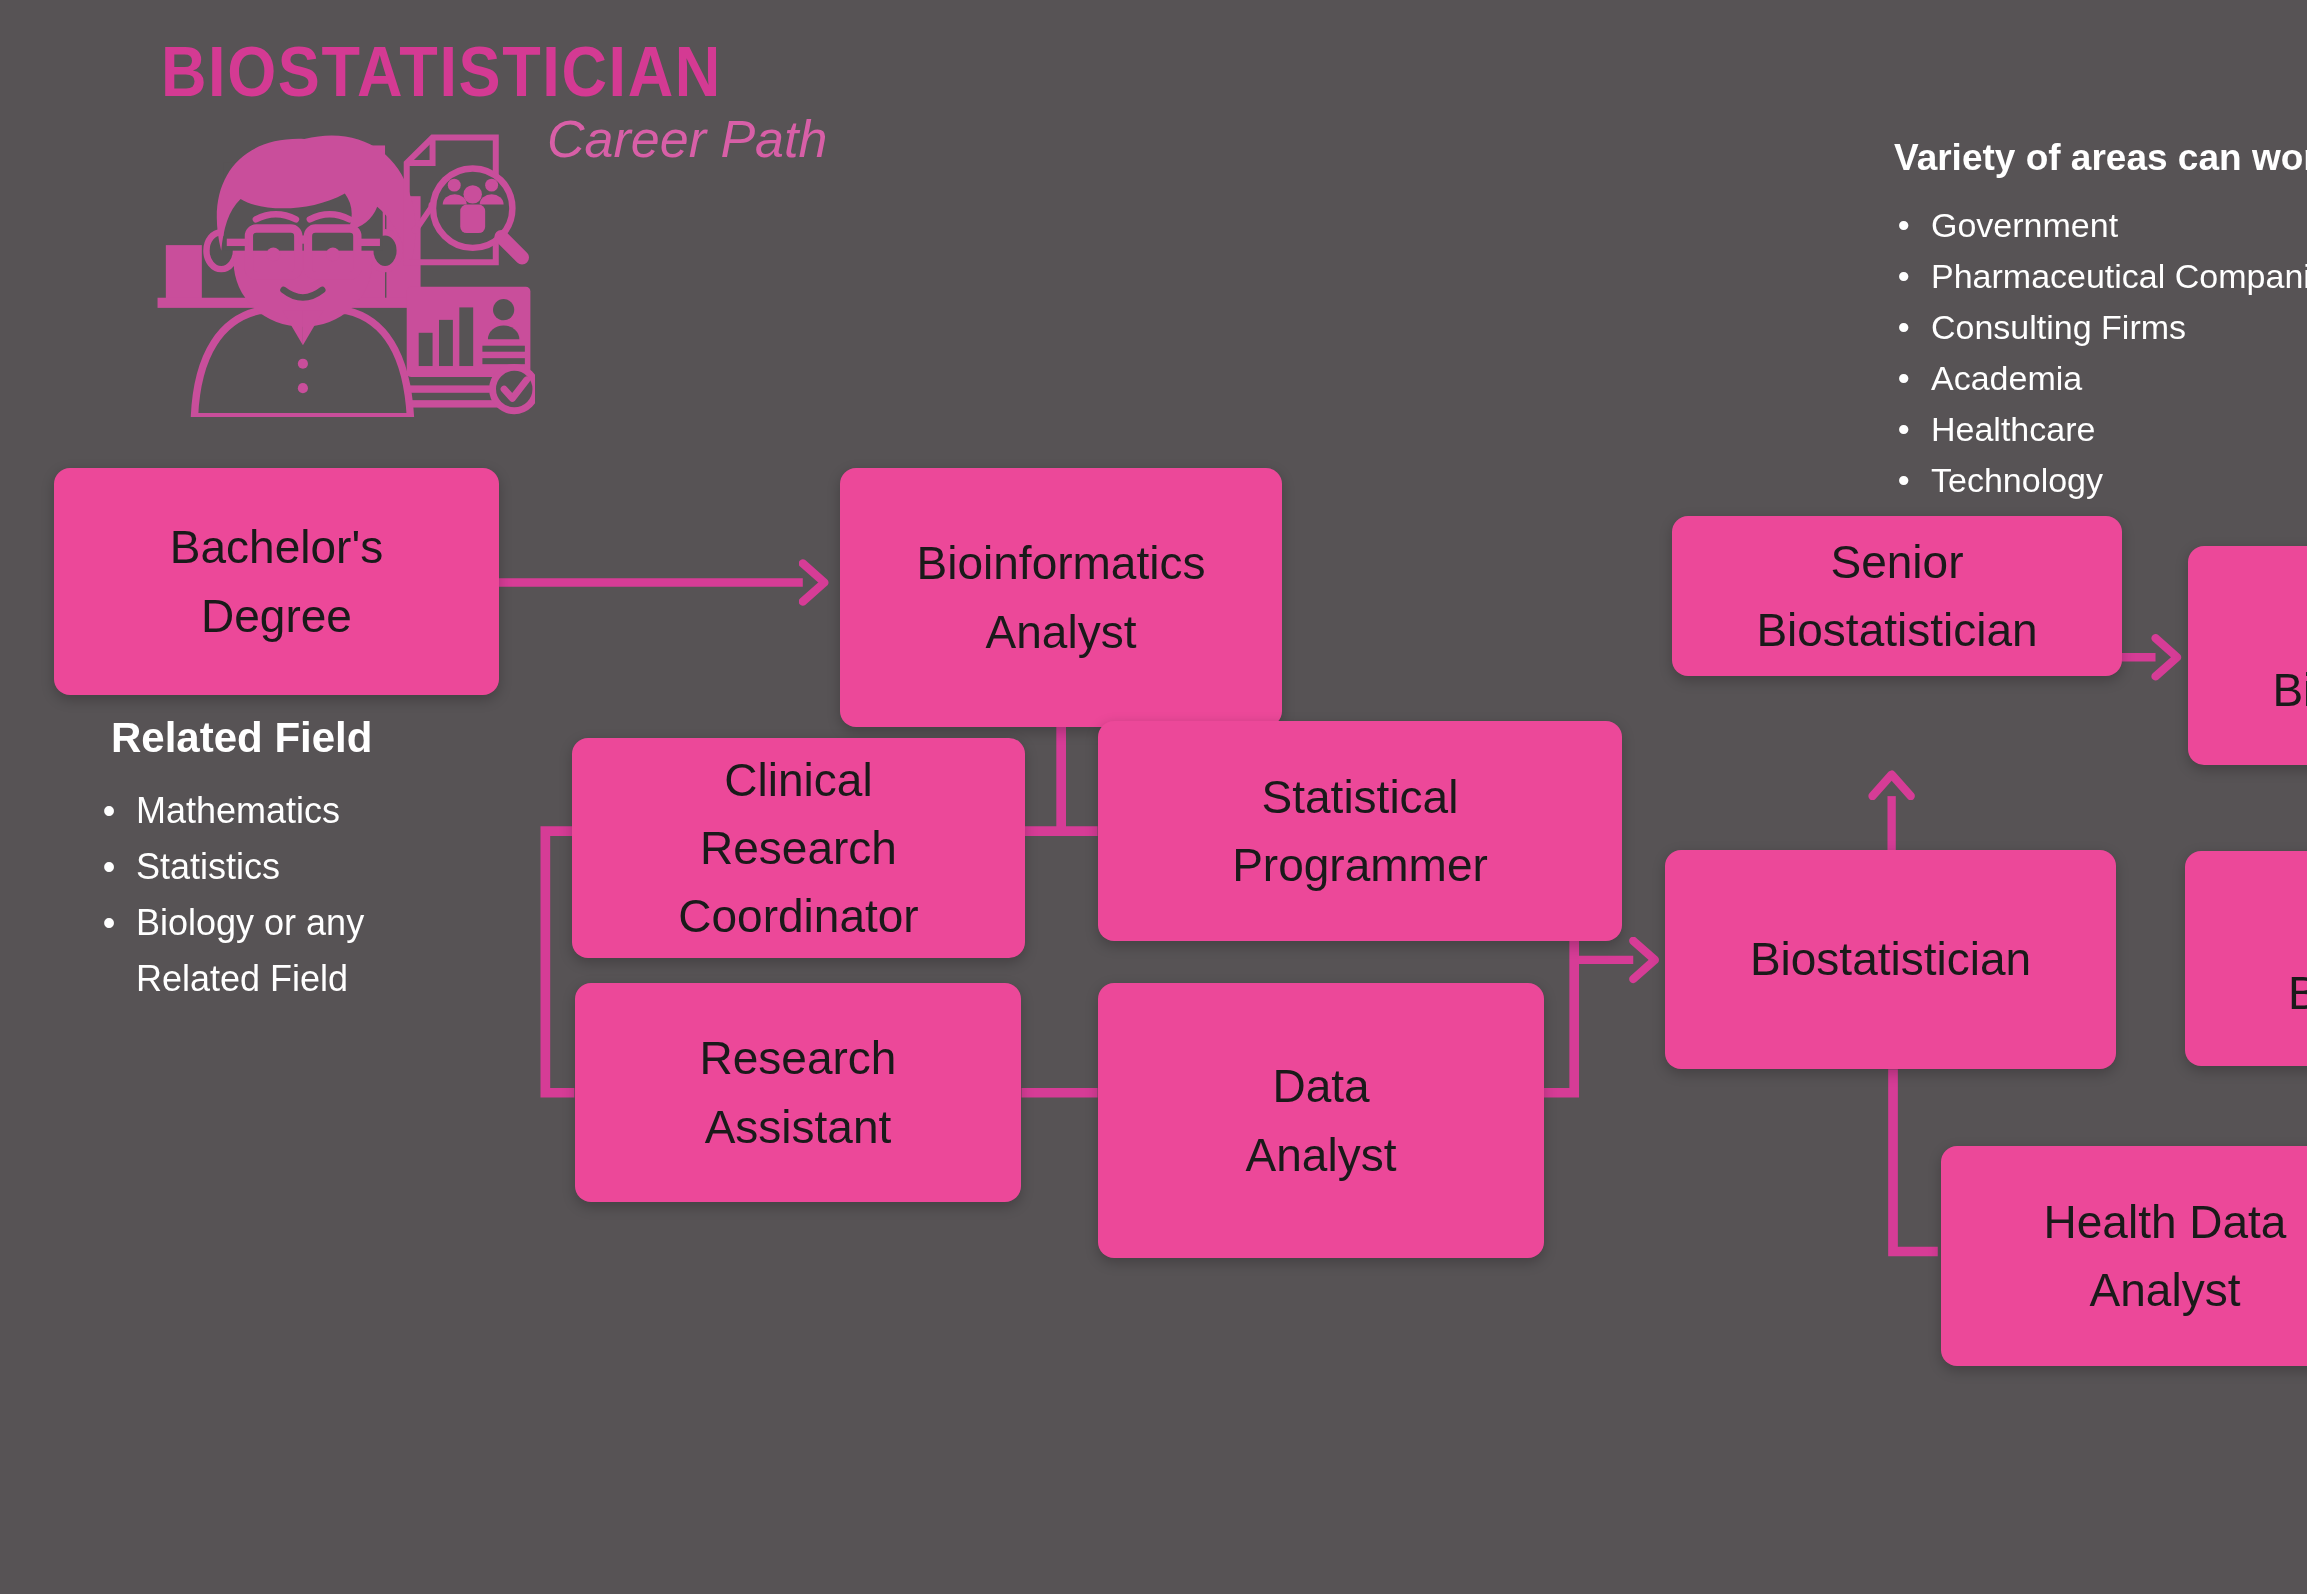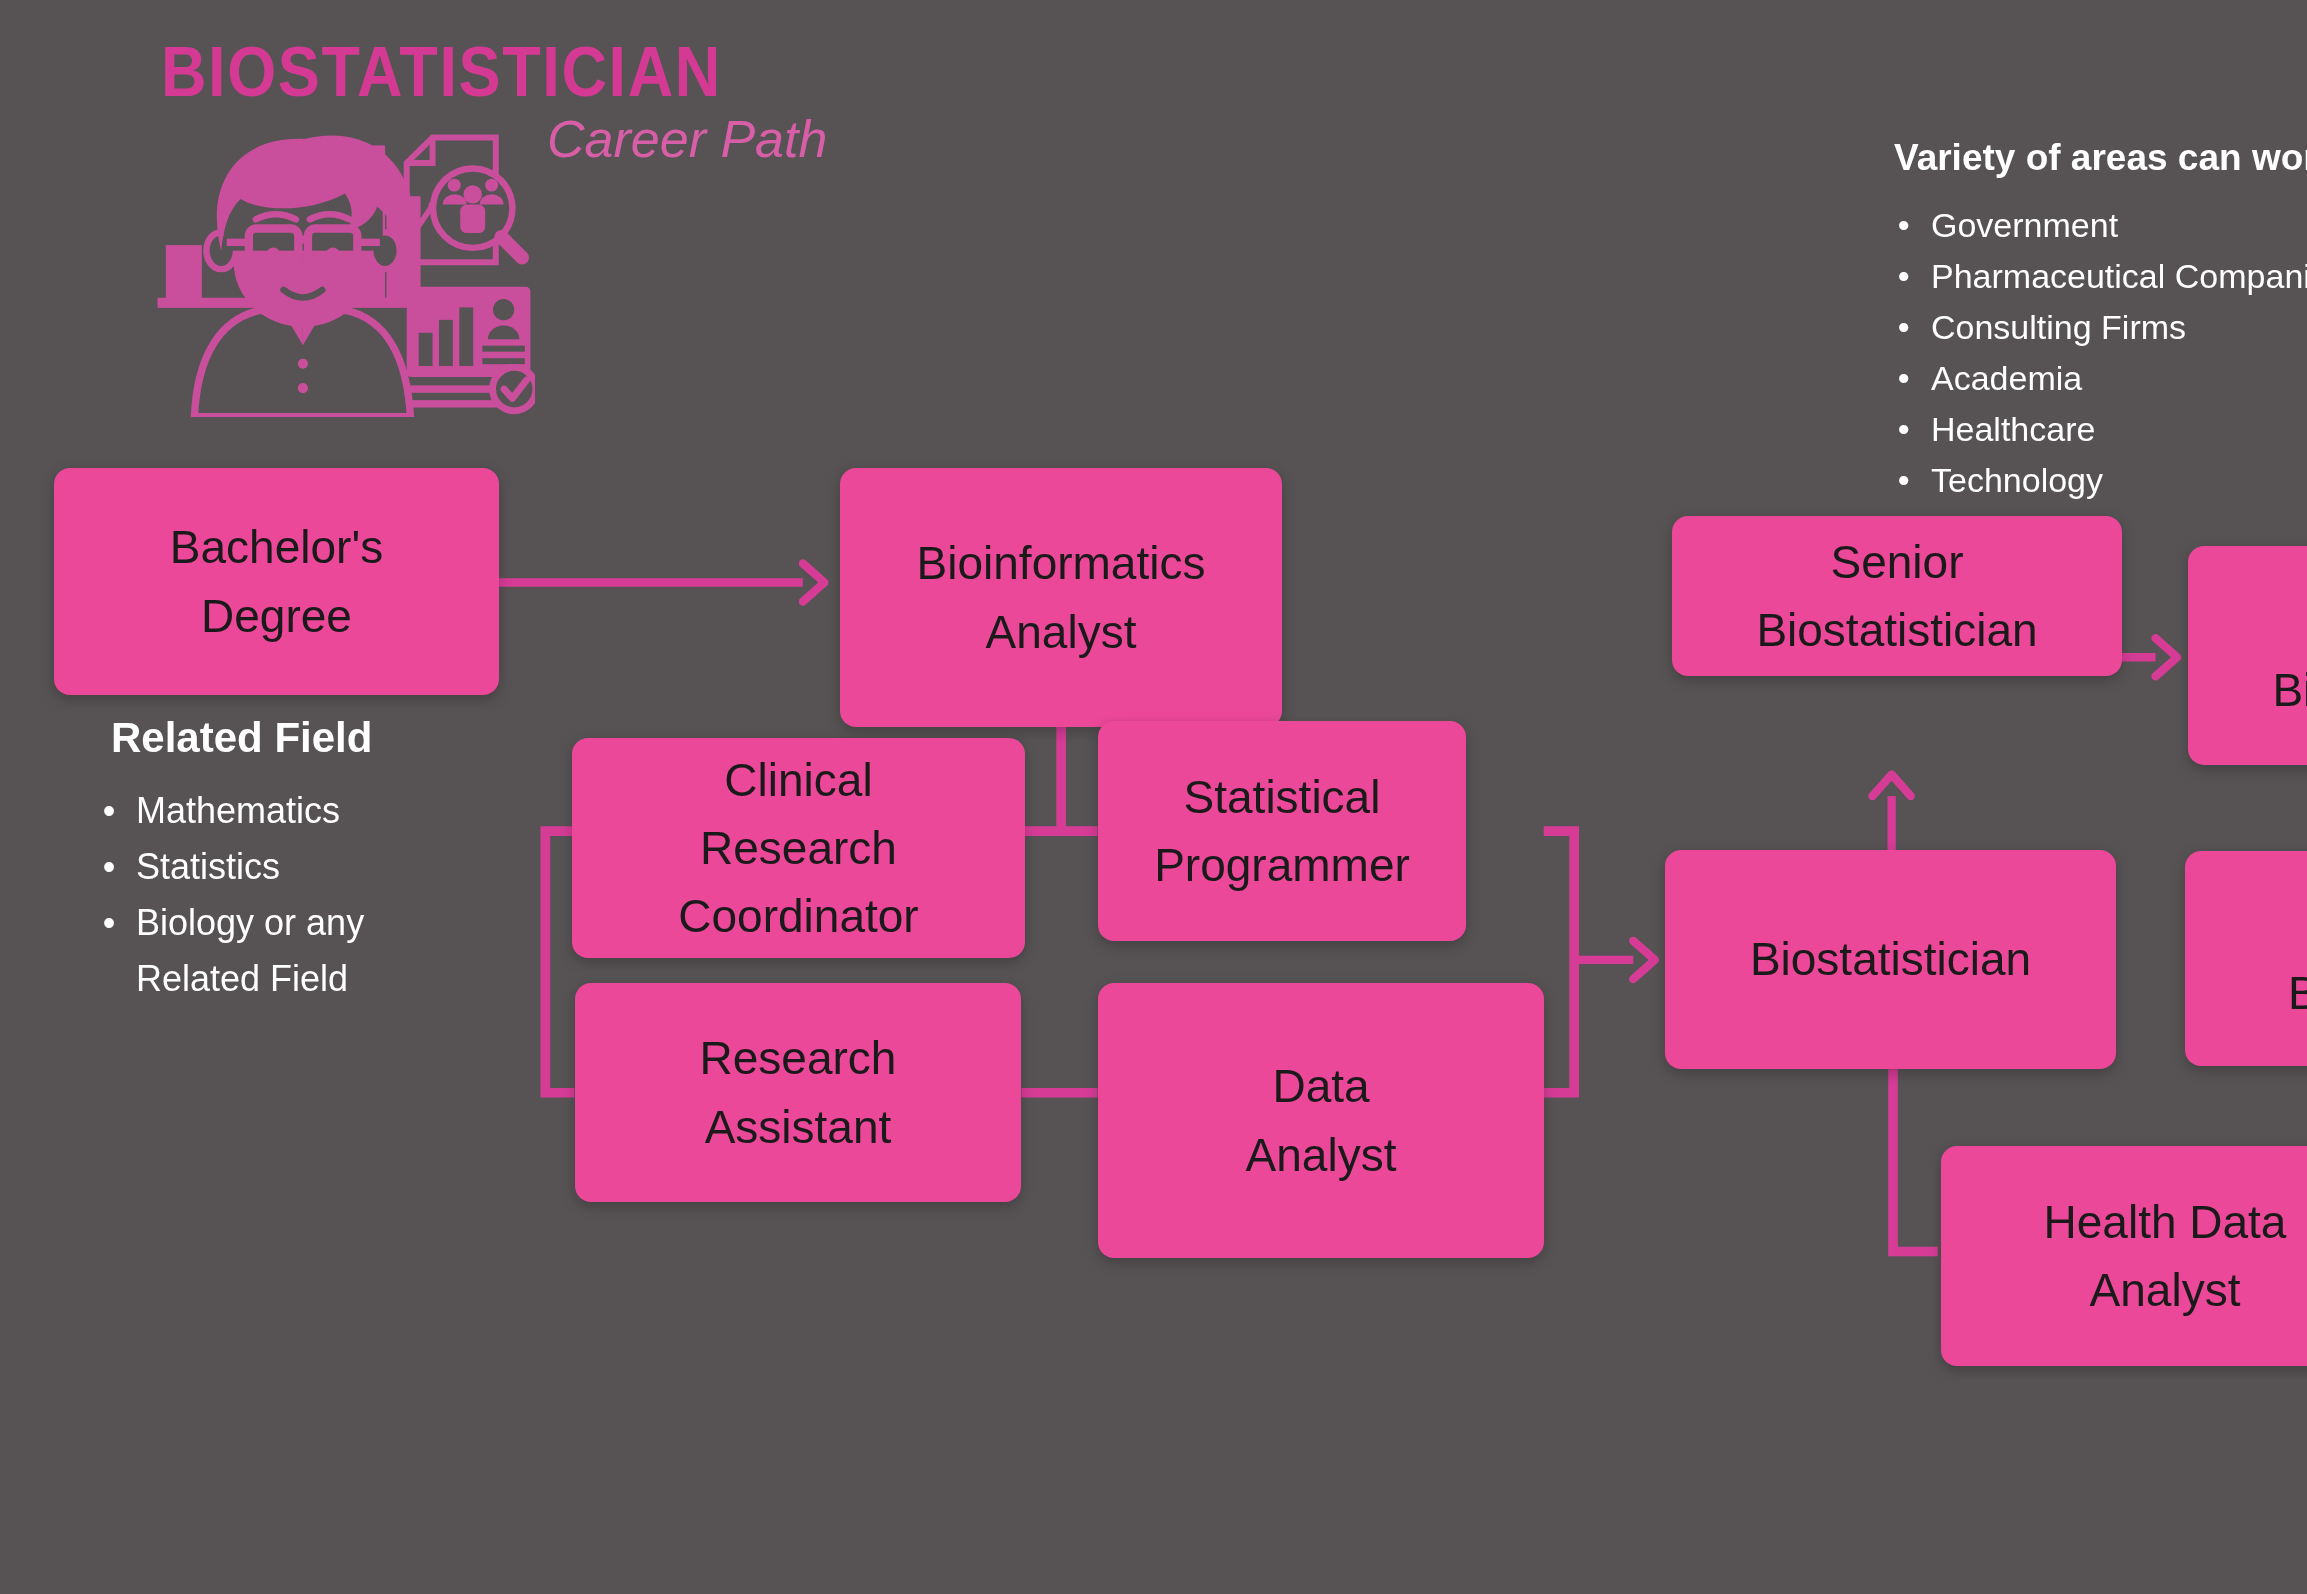--- a/index.html
+++ b/index.html
@@ -161,21 +161,21 @@
   </div>
   <div class="node" style="left:840px;top:468px;width:442px;height:259px">
     <span class="node-label">Bioinformatics
 Analyst</span>
   </div>
   <div class="node" style="left:572px;top:738px;width:453px;height:220px">
     <span class="node-label">Clinical
 Research
 Coordinator</span>
   </div>
-  <div class="node" style="left:1098px;top:721px;width:368px;height:220px">
+  <div class="node" style="left:1098px;top:721px;width:524px;height:220px">
     <span class="node-label">Statistical
 Programmer</span>
   </div>
   <div class="node" style="left:575px;top:983px;width:446px;height:219px">
     <span class="node-label">Research
 Assistant</span>
   </div>
   <div class="node" style="left:1098px;top:983px;width:446px;height:275px">
     <span class="node-label">Data
 Analyst</span>

